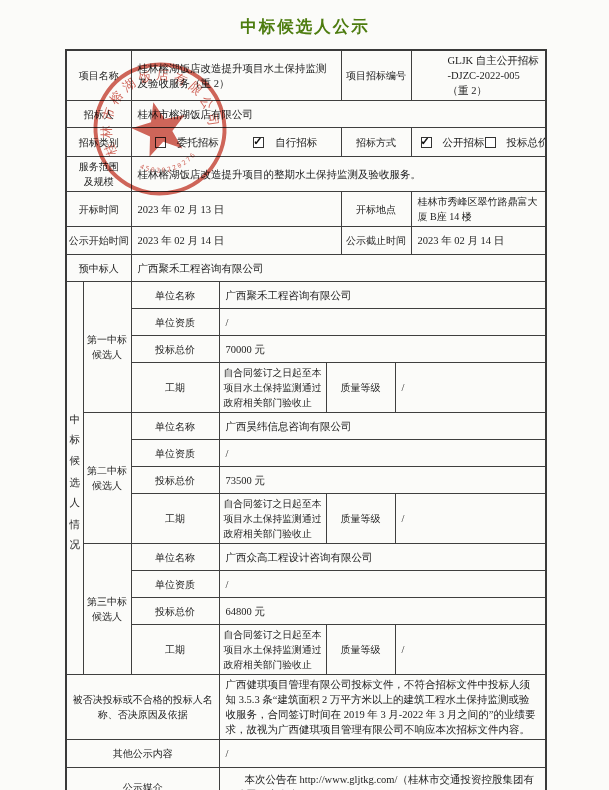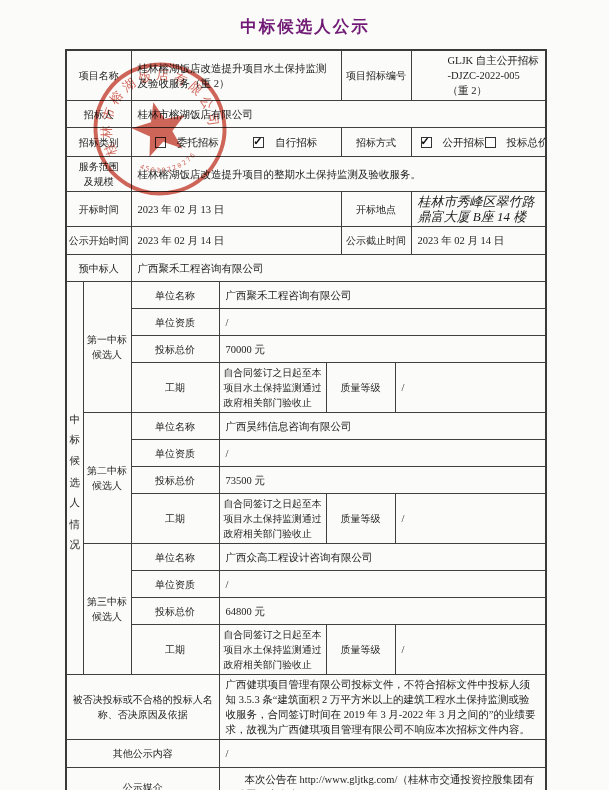--- a/index.html
+++ b/index.html
@@ -6,42 +6,42 @@
   body{
     width:609px;height:790px;
     background:#fbfbf9;
     font-family:"Liberation Serif","DejaVu Serif",serif;
     color:#1c1c1c;
     overflow:hidden;
   }
   .page{position:relative;width:480px;margin-left:65px;padding-top:16px;}
   .doc-title{
     font-size:16.5px;font-weight:700;text-align:center;
-    letter-spacing:2px;margin:0 0 11px 0;color:#701a75;
+    letter-spacing:2px;margin:0 0 11px 0;color:#4d7c0f;
   }
   table.main{
     border-collapse:collapse;table-layout:fixed;width:480px;
     border:2px solid #3a3a3a;
   }
   td{
     border:1px solid #3f3f3f;
     font-size:10.5px;line-height:15px;
     vertical-align:middle;
     padding:2px 6px;
     overflow:hidden;
     word-break:break-all;
   }
   td.lbl{
     text-align:center;padding:2px 1px;font-size:10px;
     white-space:pre-line;
   }
   td.val{text-align:left;}
   td.pre{white-space:pre-line;padding-left:36px;}
   td.dur{padding:2px 4px;font-size:9.8px;line-height:15px;}
-  td.small{font-size:13px;font-style:italic;}
+  td.small{font-size:10px;}
   td.indent{text-indent:1.8em;}
   tr.h38{height:38px;} tr.h27{height:27px;} tr.h29{height:29px;}
   tr.h31{height:31px;} tr.h35{height:35px;} tr.h28{height:28px;}
   tr.h50{height:50px;} tr.h64{height:64px;} tr.h40{height:40px;}
   .vert{
     writing-mode:vertical-lr;text-orientation:upright;
     letter-spacing:21px;font-size:10.5px;
     margin:0 auto;line-height:15px;
   }
   td.vert-cell{padding:0;text-align:center;vertical-align:middle;}

